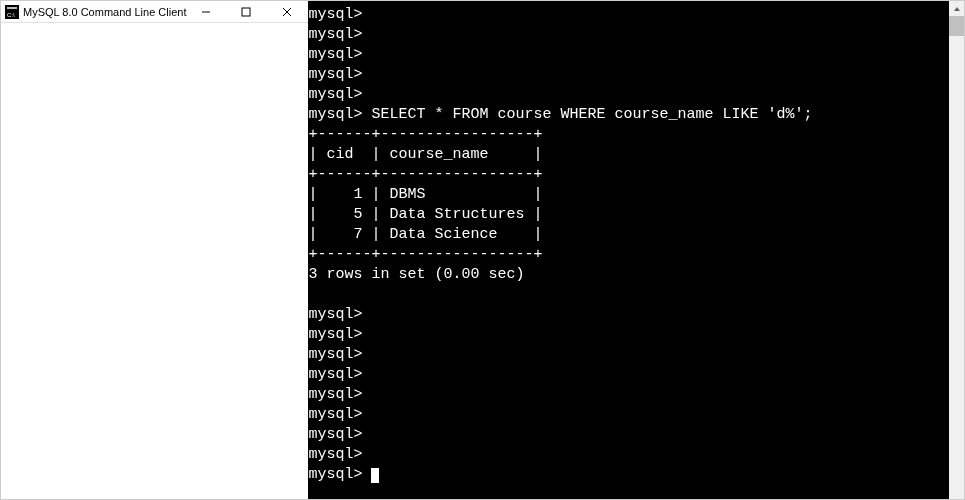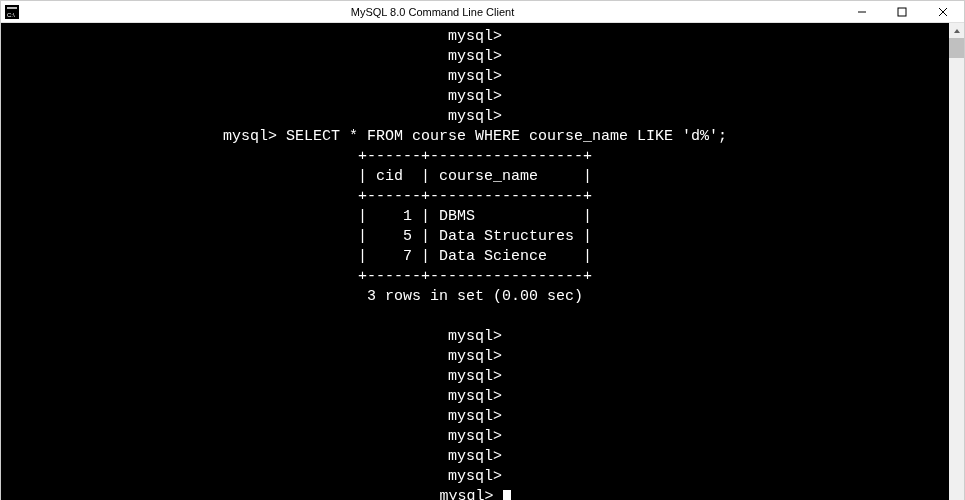--- a/index.html
+++ b/index.html
@@ -12,23 +12,22 @@
       background: #f0f0f0;
       width: 965px;
       height: 500px;
       overflow: hidden;
     }
     .window {
       width: 965px;
       height: 500px;
       background: #ffffff;
       display: flex;
-      flex-direction: column;
+      flex-direction: row;
       border: 1px solid #ccc;
-      text-align: center;
     }
     .titlebar {
       height: 22px;
       background: #ffffff;
       display: flex;
       align-items: center;
       padding: 0 0 0 4px;
       font-size: 11px;
       color: #000;
       border-bottom: 1px solid #e0e0e0;

